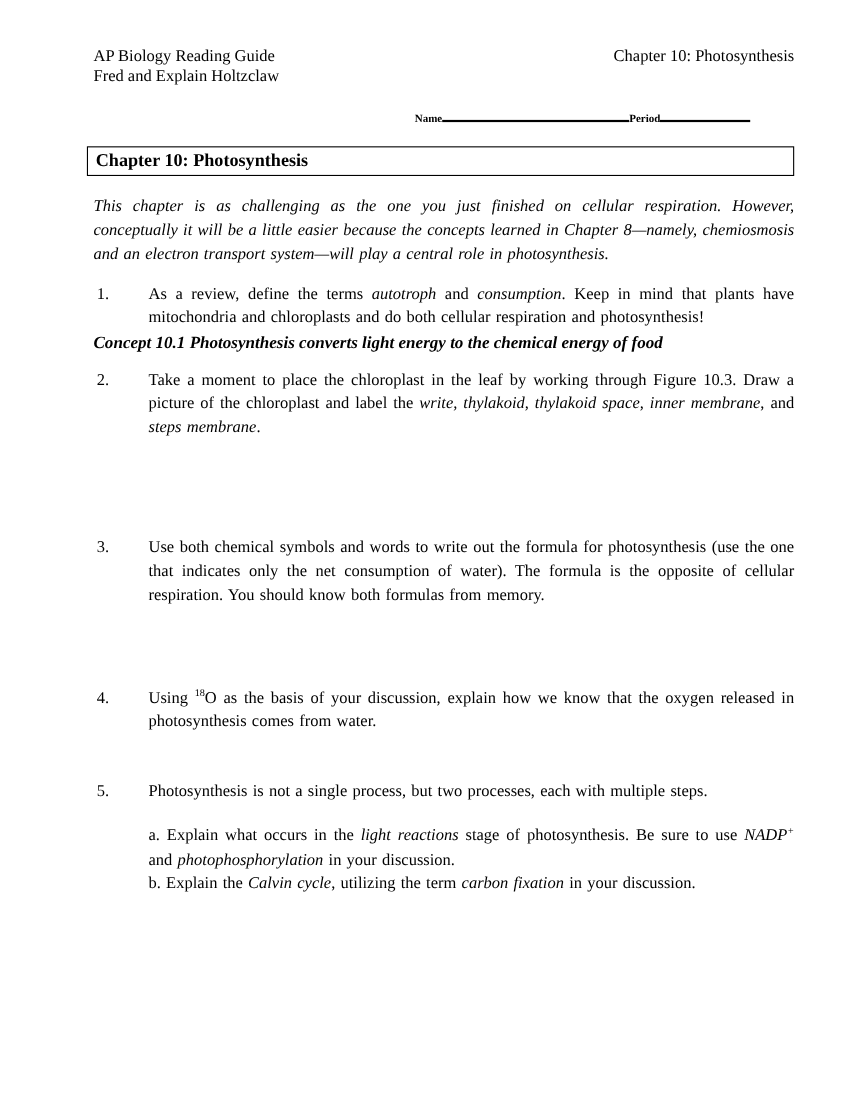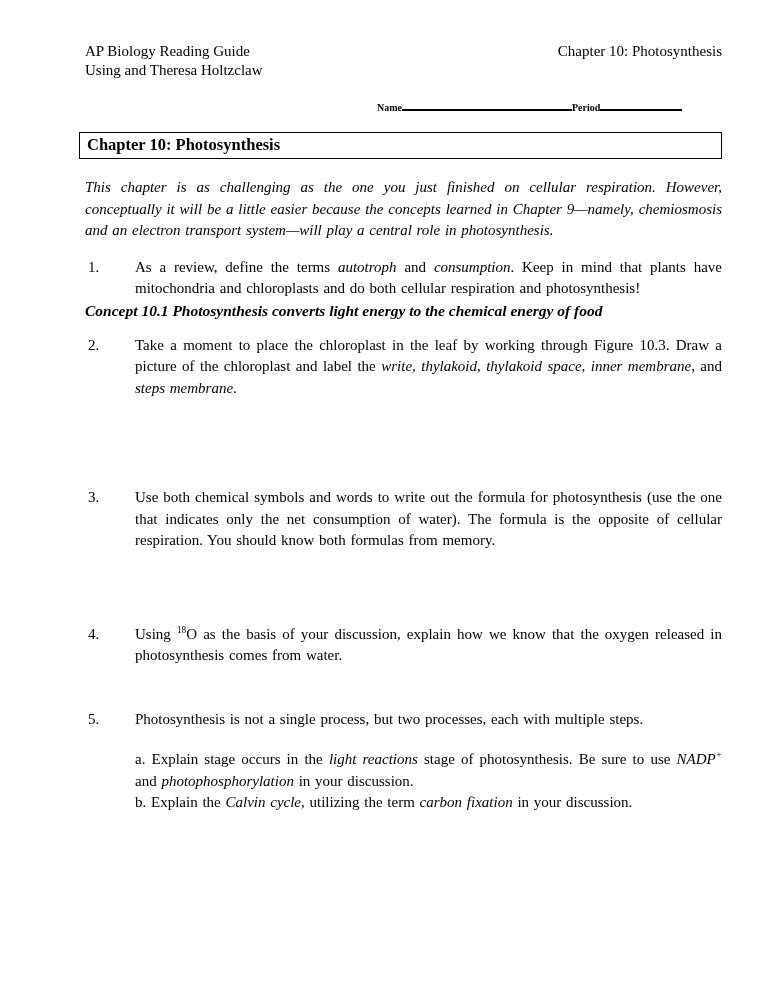--- a/index.html
+++ b/index.html
@@ -113,32 +113,32 @@
 </style>
 </head>
 <body>
 
 <div class="page">
   <div class="content">
 
     <div class="header-row">
       <div class="header-left">
         <span>AP Biology Reading Guide</span>
-        <span>Using and Theresa Holtzclaw</span>
+        <span>Fred and Explain Holtzclaw</span>
       </div>
       <div class="header-right">Chapter 10: Photosynthesis</div>
     </div>
 
     <div class="name-line">
       <span>Name</span><span class="blank name-blank"></span><span>Period</span><span class="blank period-blank"></span>
     </div>
 
     <div class="title-box">Chapter 10: Photosynthesis</div>
 
-    <p class="intro">This chapter is as challenging as the one you just finished on cellular respiration. However, conceptually it will be a little easier because the concepts learned in Chapter 9—namely, chemiosmosis and an electron transport system—will play a central role in photosynthesis.</p>
+    <p class="intro">This chapter is as challenging as the one you just finished on cellular respiration. However, conceptually it will be a little easier because the concepts learned in Chapter 8—namely, chemiosmosis and an electron transport system—will play a central role in photosynthesis.</p>
 
     <div class="question q1">
       <div class="q-num">1.</div>
       <div class="q-text"><span>As a review, define the terms </span><span class="it">autotroph</span><span> and </span><span class="it">consumption</span><span>. Keep in mind that plants have mitochondria and chloroplasts and do both cellular respiration and photosynthesis!</span></div>
     </div>
 
     <div class="concept-heading">Concept 10.1 Photosynthesis converts light energy to the chemical energy of food</div>
 
     <div class="question q2">
       <div class="q-num">2.</div>
@@ -153,21 +153,21 @@
     <div class="question q4">
       <div class="q-num">4.</div>
       <div class="q-text"><span>Using </span><sup>18</sup><span>O as the basis of your discussion, explain how we know that the oxygen released in photosynthesis comes from water.</span></div>
     </div>
 
     <div class="question q5">
       <div class="q-num">5.</div>
       <div class="q-text"><span>Photosynthesis is not a single process, but two processes, each with multiple steps.</span></div>
     </div>
 
-    <div class="sub-question q5a"><span>a. Explain stage occurs in the </span><span class="it">light reactions</span><span> stage of photosynthesis. Be sure to use </span><span class="it">NADP</span><sup class="it">+</sup><span> and </span><span class="it">photophosphorylation</span><span> in your discussion.</span></div>
+    <div class="sub-question q5a"><span>a. Explain what occurs in the </span><span class="it">light reactions</span><span> stage of photosynthesis. Be sure to use </span><span class="it">NADP</span><sup class="it">+</sup><span> and </span><span class="it">photophosphorylation</span><span> in your discussion.</span></div>
 
     <div class="sub-question q5b"><span>b. Explain the </span><span class="it">Calvin cycle</span><span>, utilizing the term </span><span class="it">carbon fixation</span><span> in your discussion.</span></div>
 
   </div>
 
   <div class="footer">
     <span>Copyright © 2010 Pearson Education, Inc.</span>
     <span>- 1 -</span>
   </div>
 </div>

